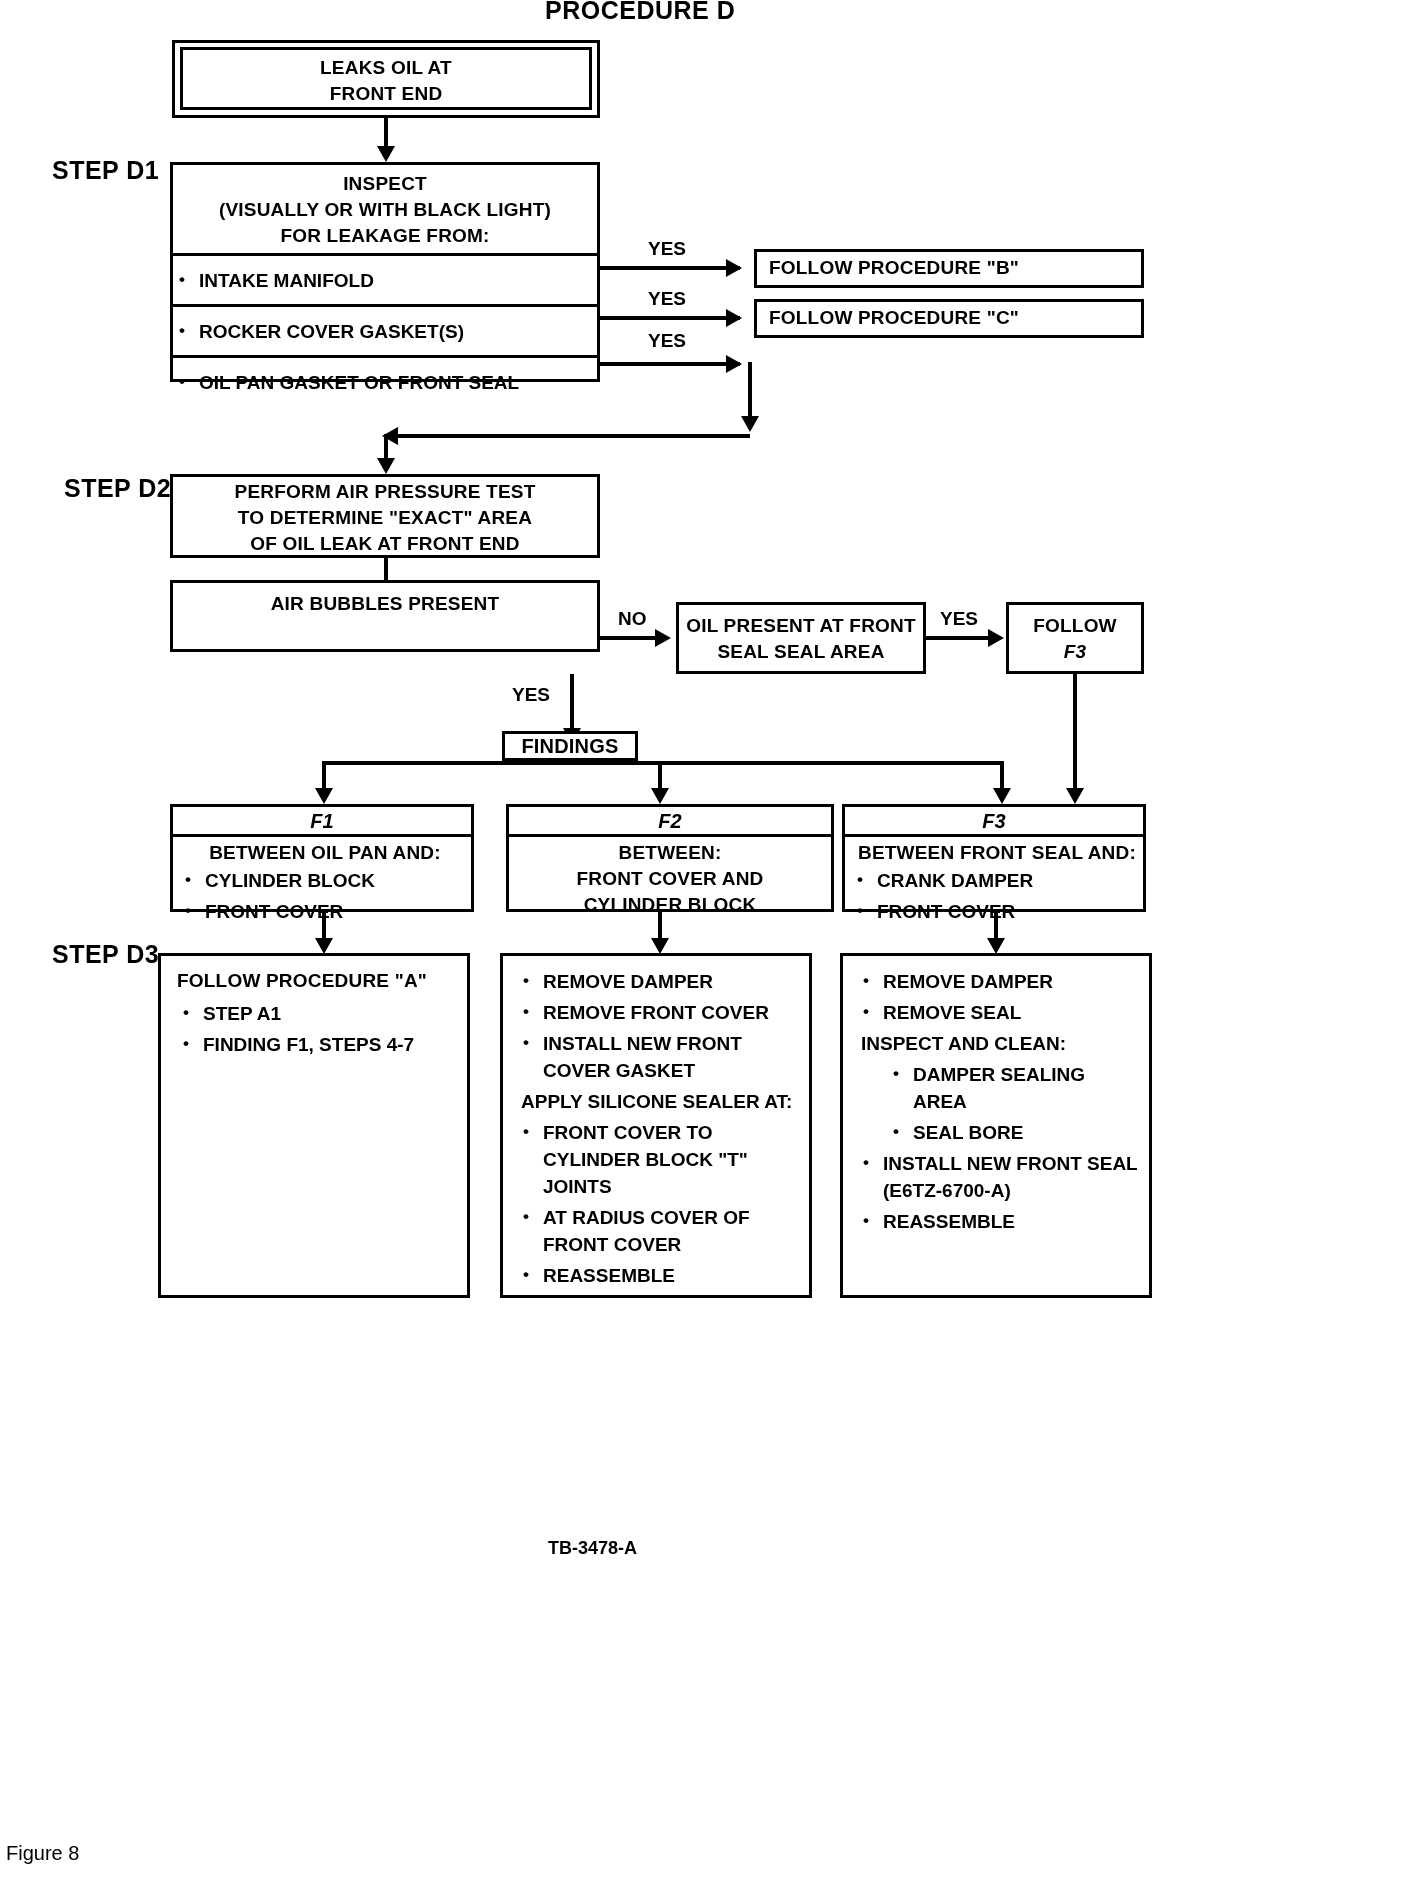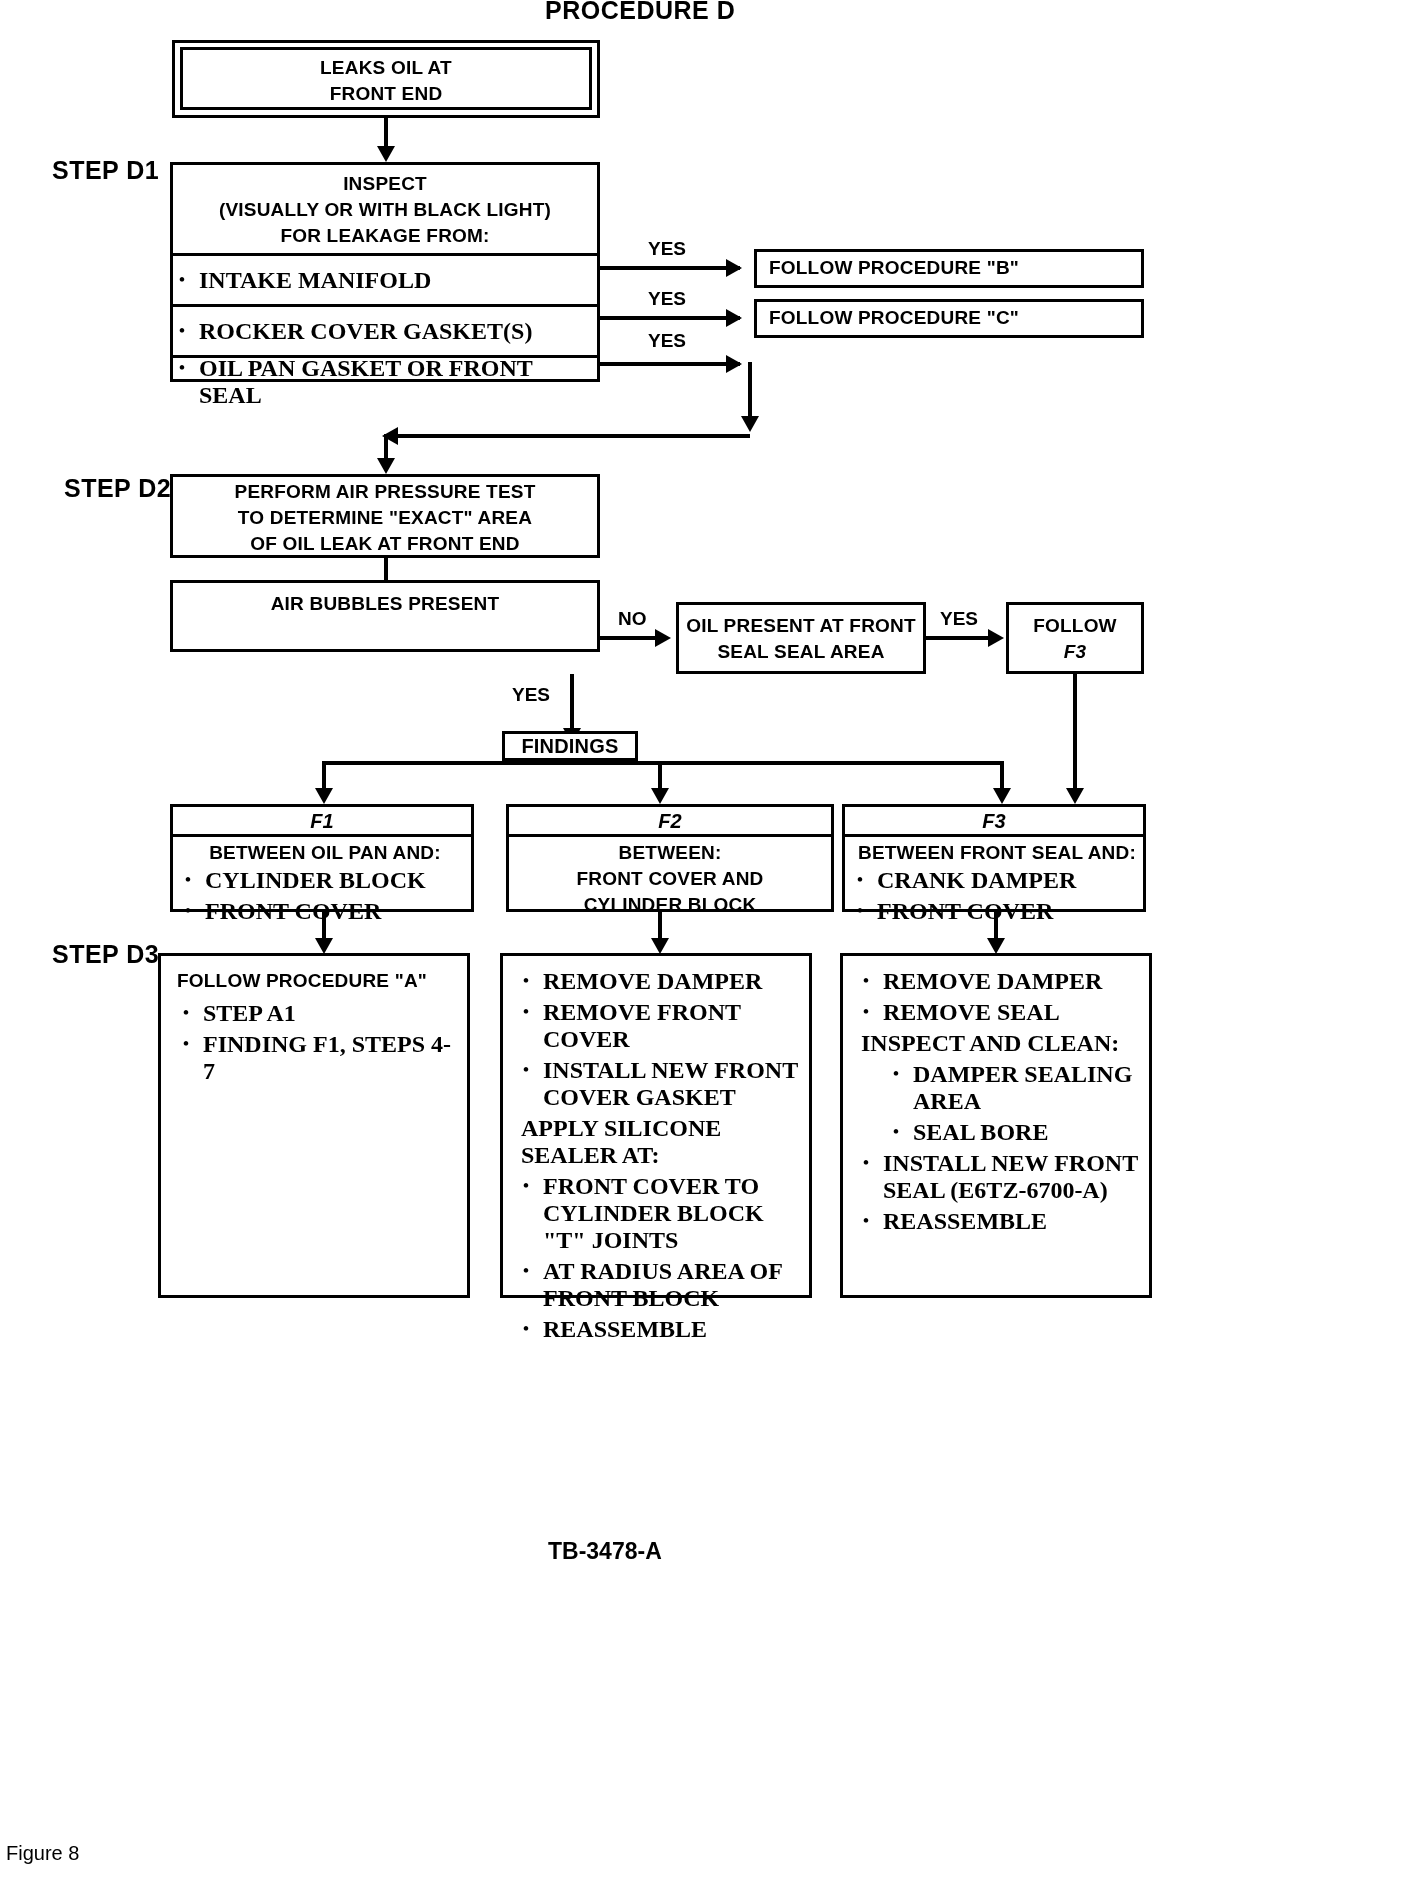--- a/index.html
+++ b/index.html
@@ -73,42 +73,41 @@
     font-size:19px;
   }
   
   ul.bl{
     margin:0;padding:0;list-style:none;
   }
   ul.bl li{
     position:relative;
     padding-left:26px;
     font-weight:bold;
-    font-size:24px;
+    font-size:19px;
     line-height:27px;
     margin-bottom:4px;
-    font-family:Liberation Serif, serif;
   }
   ul.bl li:before{
     content:"\2022";
     position:absolute;
     left:6px;top:-1px;
     font-size:17px;
   }
   ul.bl li.sub{padding-left:56px;}
   ul.bl li.sub:before{left:36px;}
   ul.bl li.nobul{padding-left:4px;}
   ul.bl li.nobul:before{content:"";}
   .divider{
     height:3px;background:#000;width:100%;
   }
   .footer{
     position:absolute;
     font-weight:bold;
-    font-size:23px;
+    font-size:18px;
   }
   .figcap{
     position:absolute;
     font-size:20px;
   }
   .double-outer{
     position:absolute;
     border:3px solid #000;
     box-sizing:border-box;
     background:#fff;
@@ -298,21 +297,21 @@
   </div>
 
   <div class="box" style="left:500px; top:953px; width:312px; height:345px;">
     <div style="padding:12px 6px 0 14px;">
       <ul class="bl">
         <li>REMOVE DAMPER</li>
         <li>REMOVE FRONT COVER</li>
         <li>INSTALL NEW FRONT COVER GASKET</li>
         <li class="nobul" style="margin-top:4px;">APPLY SILICONE SEALER AT:</li>
         <li>FRONT COVER TO CYLINDER BLOCK "T" JOINTS</li>
-        <li>AT RADIUS AREA OF FRONT BLOCK</li>
+        <li>AT RADIUS COVER OF FRONT COVER</li>
         <li>REASSEMBLE</li>
       </ul>
     </div>
   </div>
 
   <div class="box" style="left:840px; top:953px; width:312px; height:345px;">
     <div style="padding:12px 6px 0 14px;">
       <ul class="bl">
         <li>REMOVE DAMPER</li>
         <li>REMOVE SEAL</li>

